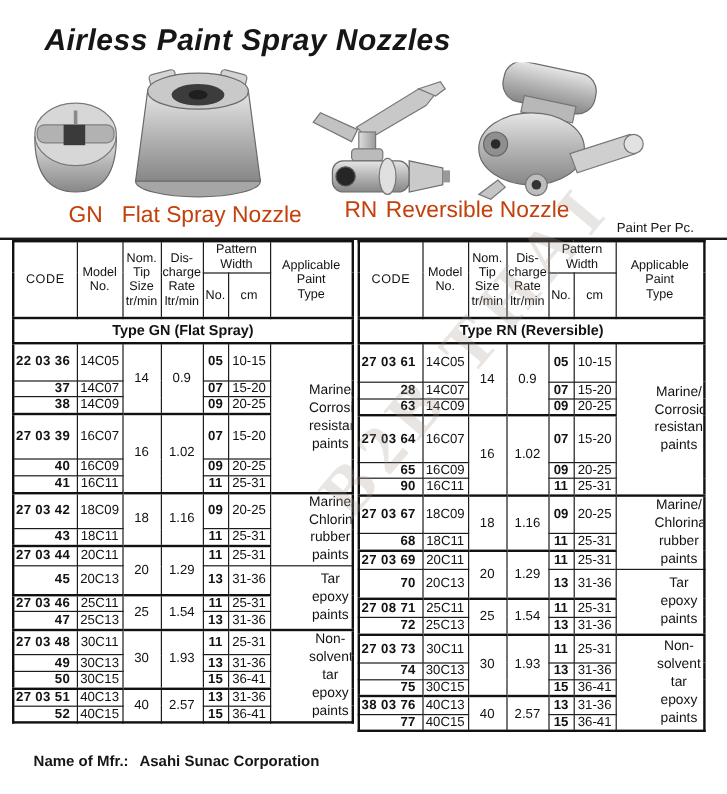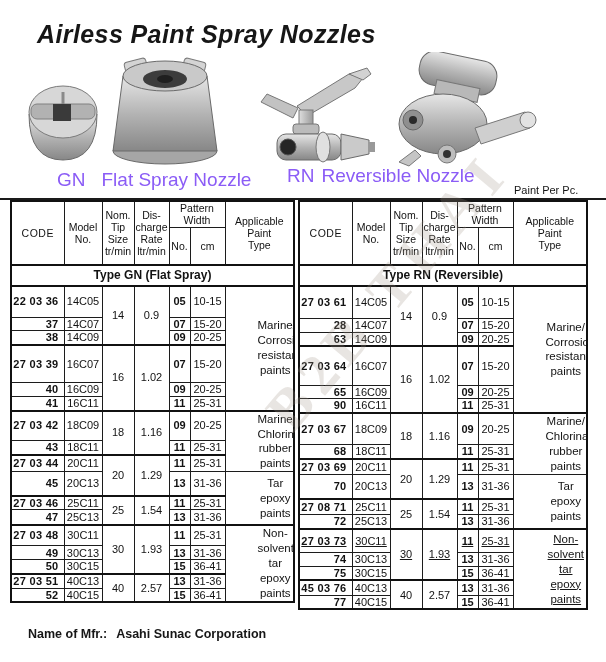--- a/index.html
+++ b/index.html
@@ -8,21 +8,21 @@
     background:#ffffff;color:#161616;
     font-family:"Liberation Sans", sans-serif;
   }
   .title{
     position:absolute;left:37px;top:20px;margin:0;
     font-size:25px;font-weight:bold;font-style:italic;letter-spacing:.4px;
     white-space:nowrap;
     text-align:center;
   }
   .photos{position:absolute;left:15px;top:52px;}
-  .cap{position:absolute;font-size:19px;color:#8b5cf6;white-space:nowrap;}
+  .cap{position:absolute;font-size:19px;color:#c2410c;white-space:nowrap;}
   .cap-gn{left:57px;top:169px;}
   .cap-rn{left:287px;top:165px;}
   .cap .cap-code{margin-right:16px;}
   .cap-rn .cap-code{margin-right:7px;}
   .unit{position:absolute;left:514px;top:184px;font-size:11px;}
   .toprule{position:absolute;left:0;top:198px;width:606px;height:2px;background:#1a1a1a;}
   .watermark{
     position:absolute;left:278px;top:388px;
     transform:rotate(-50deg);transform-origin:left center;
     font-family:"Liberation Serif", serif;font-weight:bold;
@@ -426,21 +426,21 @@
         <td class="num gs" rowspan="2">1.54</td>
         <td class="pno gs">11</td>
         <td class="pcm gs">25-31</td>
       </tr>
       <tr style="height: 15px;">
         <td class="code">72</td>
         <td class="model">25C13</td>
         <td class="pno">13</td>
         <td class="pcm">31-36</td>
       </tr>
-      <tr style="height: 23px; text-decoration: underline;">
+      <tr style="height: 23px;">
         <td class="code gs">27 03 73</td>
         <td class="model gs">30C11</td>
         <td class="num gs" rowspan="3">30</td>
         <td class="num gs" rowspan="3">1.93</td>
         <td class="pno gs">11</td>
         <td class="pcm gs">25-31</td>
         <td class="paint gs" rowspan="5">Non-solvent
 tar epoxy
 paints</td>
       </tr>
@@ -450,21 +450,21 @@
         <td class="pno">13</td>
         <td class="pcm">31-36</td>
       </tr>
       <tr style="height: 13px;">
         <td class="code">75</td>
         <td class="model">30C15</td>
         <td class="pno">15</td>
         <td class="pcm">36-41</td>
       </tr>
       <tr style="height: 15px;">
-        <td class="code gs">45 03 76</td>
+        <td class="code gs">38 03 76</td>
         <td class="model gs">40C13</td>
         <td class="num gs" rowspan="2">40</td>
         <td class="num gs" rowspan="2">2.57</td>
         <td class="pno gs">13</td>
         <td class="pcm gs">31-36</td>
       </tr>
       <tr style="height: 14px;">
         <td class="code">77</td>
         <td class="model">40C15</td>
         <td class="pno">15</td>

